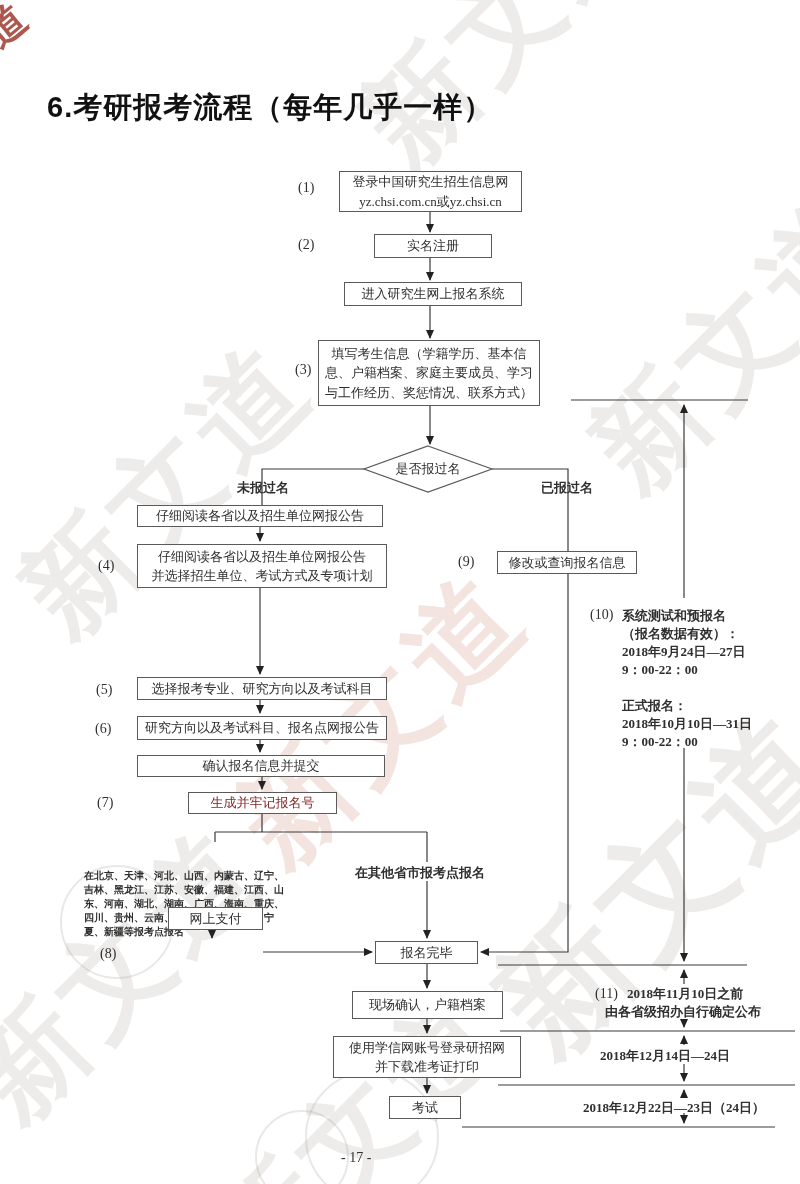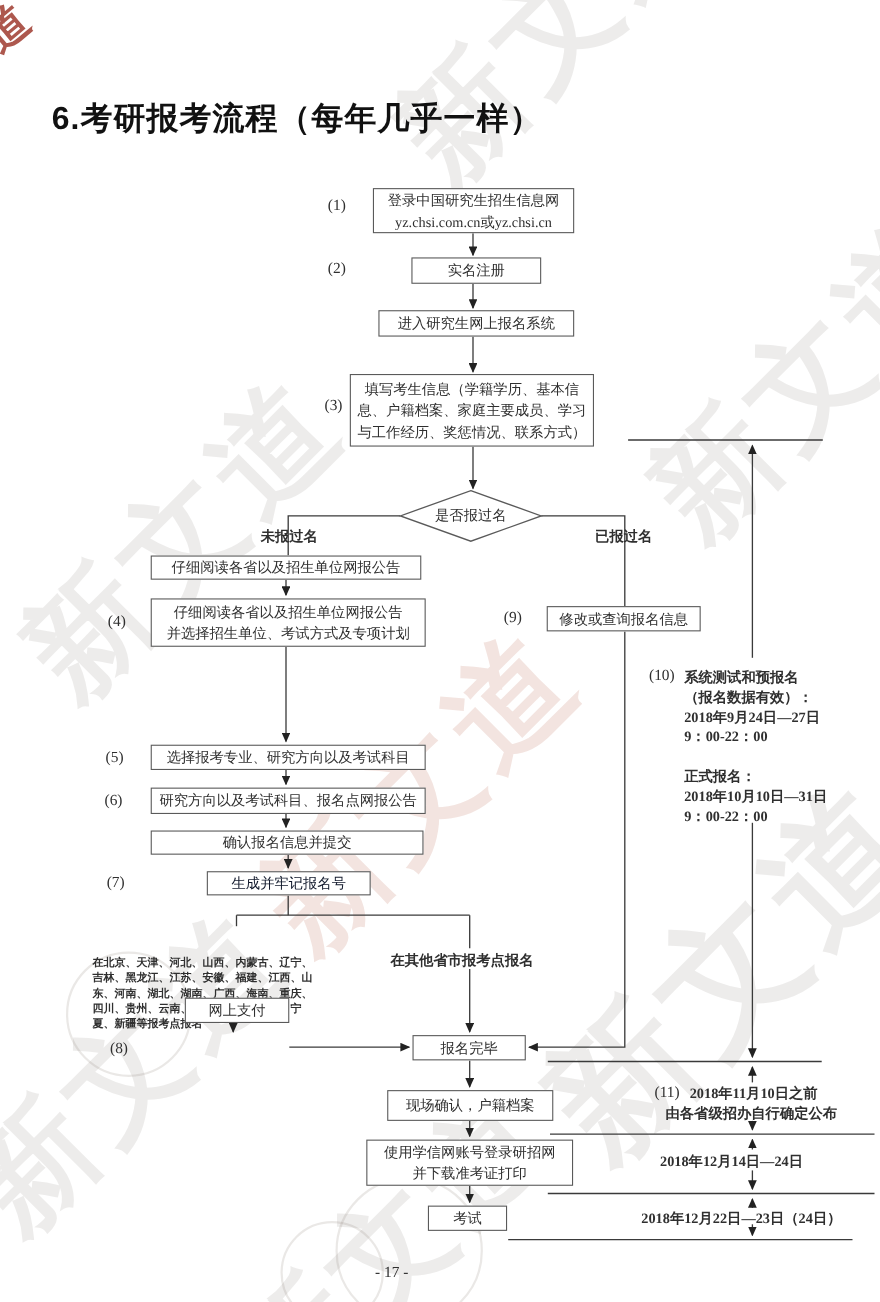--- a/index.html
+++ b/index.html
@@ -12,21 +12,21 @@
   .wm.warm{color:rgba(196,122,100,0.20)}
   .circle{position:absolute;z-index:0;border:2px solid rgba(150,140,132,0.20);border-radius:50%}
   .corner{position:absolute;z-index:0;left:-14px;top:-2px;font-size:40px;font-weight:bold;
           color:rgba(152,46,34,0.8);transform:rotate(-40deg);pointer-events:none}
   svg.net{position:absolute;left:0;top:0;z-index:1}
   .box{position:absolute;z-index:2;background:#fff;border:1px solid #5a5a5a;
        display:flex;align-items:center;justify-content:center;text-align:center;
        font-size:13px;font-weight:normal;line-height:1.5;white-space:pre-line;
        box-sizing:border-box;padding:1px 3px}
   .nob{border:none;background:transparent}
-  .red-text{color:#0f172a}
+  .red-text{color:#7f1d1d}
   .lbl{position:absolute;z-index:2;font-size:14px}
   .txt{position:absolute;z-index:2;font-size:13px;font-weight:bold;
        white-space:pre-line;line-height:1.38}
   .title{position:absolute;z-index:2;left:47px;top:88px;
          font-family:"Liberation Sans",sans-serif;font-weight:bold;font-size:29px;
          color:#111;letter-spacing:1px}
   .pageno{position:absolute;z-index:2;left:341px;top:1150px;font-size:14px}
 </style>
 </head>
 <body>

